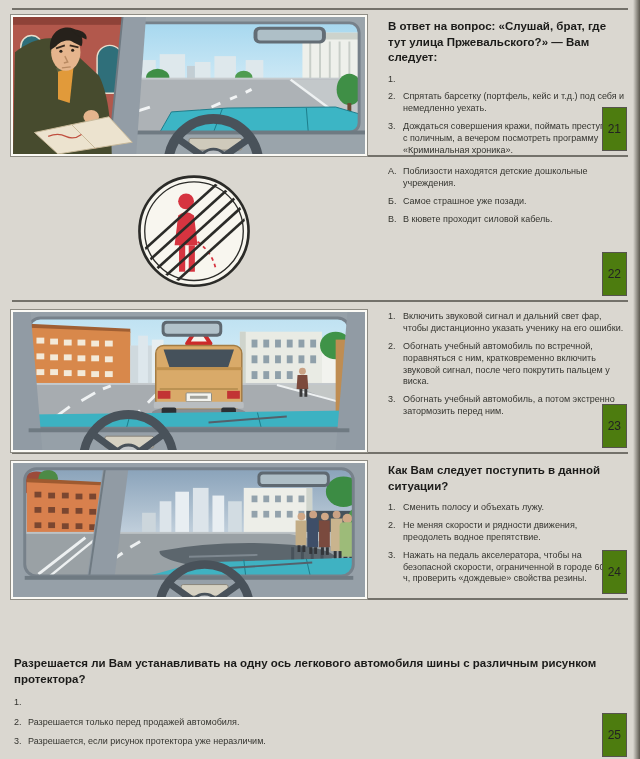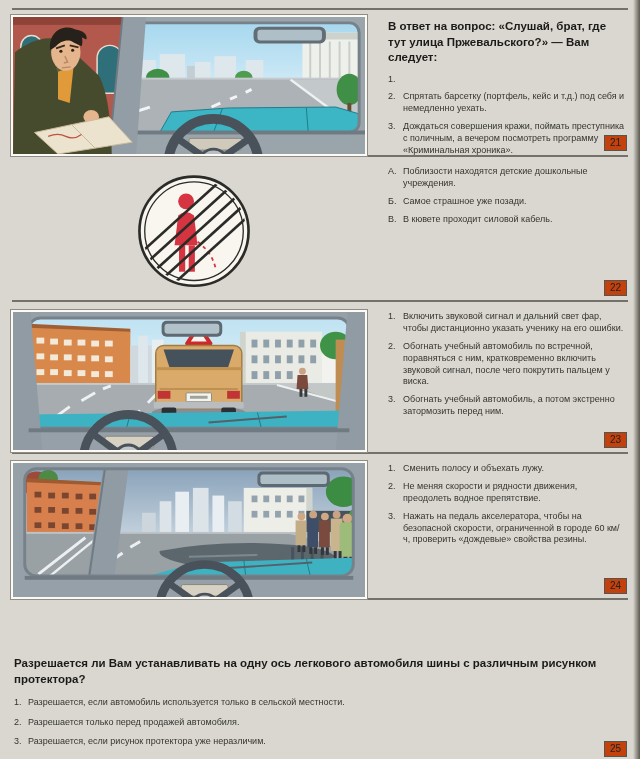--- a/index.html
+++ b/index.html
@@ -20,21 +20,21 @@
   .h147{height:147px}.h145{height:145px}.h152{height:152px}.h146{height:146px}
   .illus-col{flex:0 0 364px;}
   .illus{margin:4px 0 0 -2px;border:1px solid #8f8d85;background:#fbfaf5;padding:2px;width:352px;}
   .illus svg{display:block;}
   .sign-illus{margin:14px 0 0 116px;width:132px;}
   .text-col{flex:1;padding:9px 2px 0 12px;}
   .qtitle{font-size:11.5px;font-weight:bold;color:#1b1b19;margin:0 0 8px 0;line-height:1.35;}
   .answer{display:flex;font-size:9px;color:#34342f;line-height:1.32;margin-bottom:6px;}
   .answer .lbl{flex:0 0 15px;}
   .badge{position:absolute;right:1px;bottom:4px;border:1px solid #56544e;
-    background:#c2410c;font-size:10px;line-height:1;padding:2px 5px;color:#222;}
+    background:#4d7c0f;font-size:12px;line-height:1;padding:15px 5px;color:#222;}
   section.qblock-wide{
     position:relative;display:block;margin:16px 12px;padding:40px 6px 0 2px;
     border-bottom:2px solid #0f766e;box-sizing:border-box;
   }
   .qblock-wide .qtitle{font-size:11.5px;margin-bottom:10px;}
   .wanswer{display:flex;font-size:9px;color:#34342f;line-height:1.3;margin-bottom:8px;}
   .wanswer .lbl{flex:0 0 14px;}
 </style>
 </head>
 <body>
@@ -480,41 +480,41 @@
           <rect x="172" y="127" width="48" height="12" rx="2" fill="#d6d1c2" stroke="#8a857a"></rect>
           <g>
             <circle cx="196" cy="152" r="46" fill="none" stroke="#49525a" stroke-width="9"></circle>
             <path d="M196 152 L160 126 M196 152 L232 126 M196 152 L196 142" stroke="#49525a" stroke-width="7"></path>
             <circle cx="196" cy="152" r="15" fill="#c2c6c9" stroke="#49525a" stroke-width="3"></circle>
           </g>
         </svg>
       </div>
     </div>
     <div class="text-col">
+      <h2 class="qtitle">Как Вам следует поступить в данной ситуации?</h2>
       <div class="answer">
         <span class="lbl">1.</span>
         <span class="txt">Сменить полосу и объехать лужу.</span>
       </div>
       <div class="answer">
         <span class="lbl">2.</span>
         <span class="txt">Не меняя скорости и рядности движения, преодолеть водное препятствие.</span>
       </div>
       <div class="answer">
         <span class="lbl">3.</span>
         <span class="txt">Нажать на педаль акселератора, чтобы на безопасной скорости, ограниченной в городе 60 км/ч, проверить «дождевые» свойства резины.</span>
       </div>
       <div class="badge">24</div>
     </div>
   </section>
 
   <section class="qblock-wide h147">
     <h2 class="qtitle">Разрешается ли Вам устанавливать на одну ось легкового автомобиля шины с различным рисунком протектора?</h2>
     <div class="wanswer">
       <span class="lbl">1.</span>
-      <span class="txt">Разрешается, если автомобиль используется только в сельской местности.</span>
     </div>
     <div class="wanswer">
       <span class="lbl">2.</span>
       <span class="txt">Разрешается только перед продажей автомобиля.</span>
     </div>
     <div class="wanswer">
       <span class="lbl">3.</span>
       <span class="txt">Разрешается, если рисунок протектора уже неразличим.</span>
     </div>
     <div class="badge">25</div>

